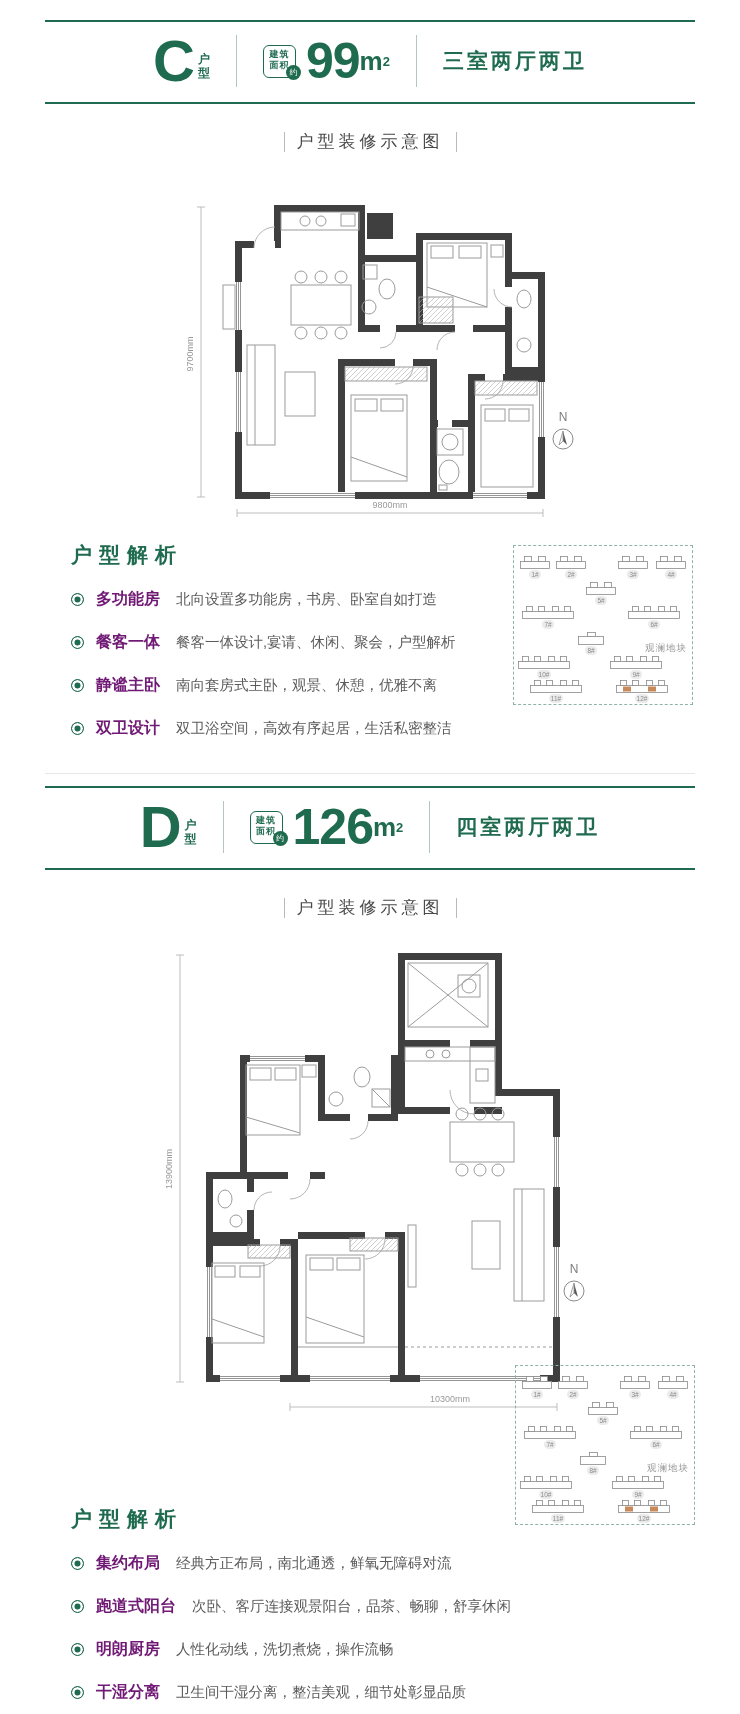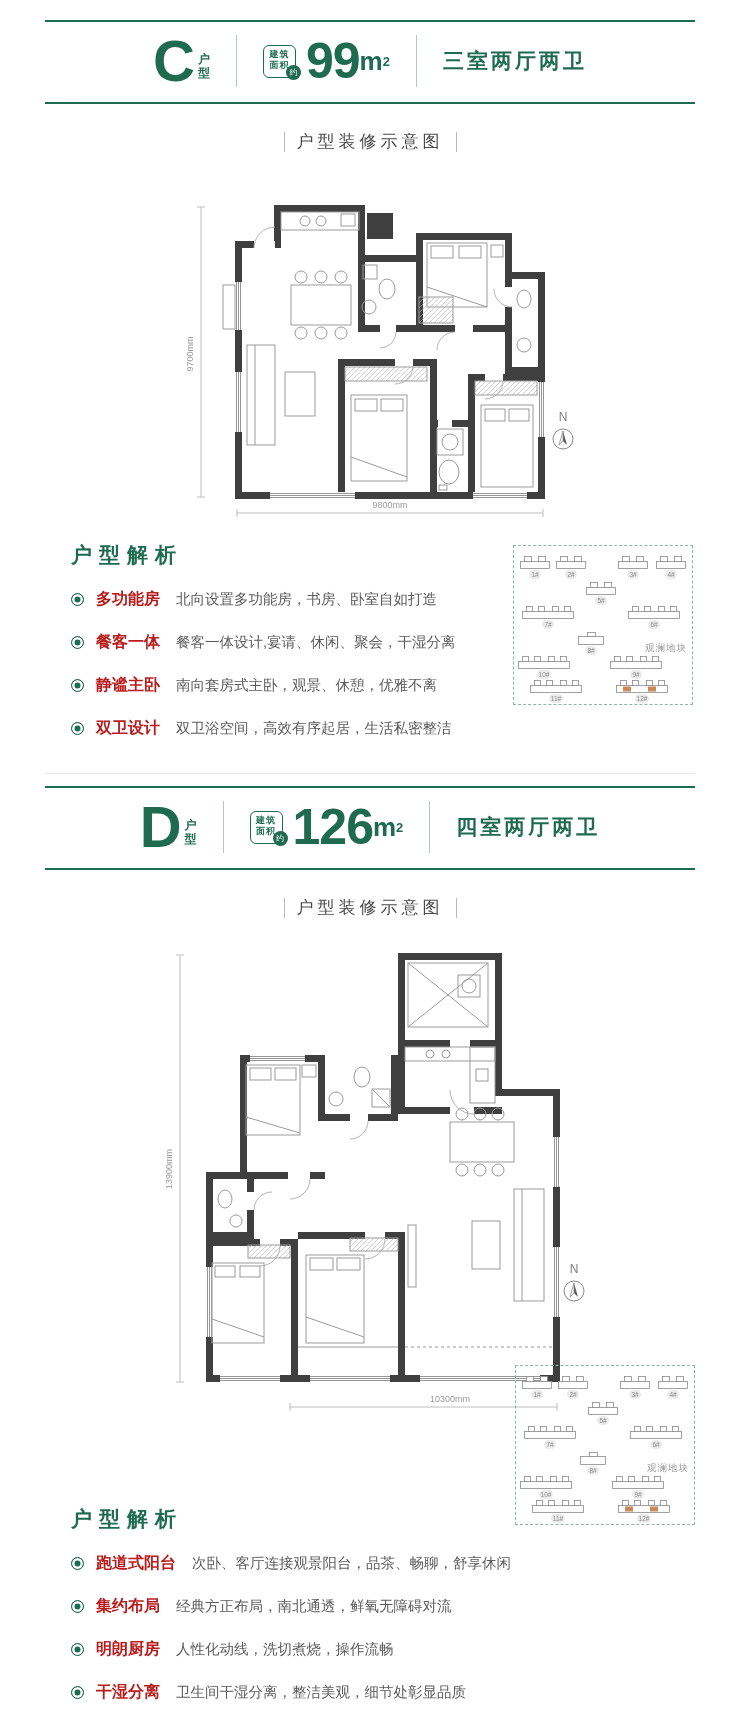--- a/index.html
+++ b/index.html
@@ -36,21 +36,21 @@
   
   .plan-wrap{display:flex;justify-content:center;}
   .plan-wrap.c{margin-top:14px;}
   .plan-wrap.d{margin-top:18px;}
   
   .analysis{position:relative;margin-top:16px;padding-left:26px;}
   .an-title{font-size:21px;font-weight:700;color:var(--green);letter-spacing:7px;}
   .an-items{margin-top:20px;}
   .an-row{display:flex;align-items:center;margin-bottom:22px;}
   .dot{width:13px;height:13px;border-radius:50%;border:1px solid var(--green);background:var(--green);box-shadow:inset 0 0 0 2.5px #fff;flex:0 0 13px;margin-right:12px;}
-  .an-term{font-size:16px;font-weight:700;color:#b91c1c;margin-right:16px;white-space:nowrap;}
+  .an-term{font-size:16px;font-weight:700;color:#701a75;margin-right:16px;white-space:nowrap;}
   .an-desc{font-size:14.5px;color:var(--gray);white-space:nowrap;}
   
   .siteplan{position:absolute;width:180px;height:160px;border:1px dashed #8fb4a4;}
   .siteplan.c{right:2px;top:4px;}
   .siteplan.d{right:0px;top:-140px;}
   .sp-canvas{position:relative;width:100%;height:100%;}
   .bld{position:absolute;display:flex;flex-direction:column;align-items:center;}
   .bld svg{display:block;}
   .bld-label{margin-top:1px;min-width:12px;padding:0 2px;height:9px;line-height:9px;border-radius:5px;background:#ebebeb;color:#8b8b8b;font-size:6.5px;text-align:center;}
   .sp-area-label{position:absolute;right:5px;top:96px;font-size:9.5px;color:#9a9a9a;letter-spacing:1px;}
@@ -250,21 +250,21 @@
     <div class="an-title">户型解析</div>
     <div class="an-items">
       <div class="an-row">
         <span class="dot"></span>
         <span class="an-term">多功能房</span>
         <span class="an-desc">北向设置多功能房，书房、卧室自如打造</span>
       </div>
       <div class="an-row">
         <span class="dot"></span>
         <span class="an-term">餐客一体</span>
-        <span class="an-desc">餐客一体设计,宴请、休闲、聚会，干湿分离</span>
+        <span class="an-desc">餐客一体设计,宴请、休闲、聚会，户型解析</span>
       </div>
       <div class="an-row">
         <span class="dot"></span>
         <span class="an-term">静谧主卧</span>
         <span class="an-desc">南向套房式主卧，观景、休憩，优雅不离</span>
       </div>
       <div class="an-row">
         <span class="dot"></span>
         <span class="an-term">双卫设计</span>
         <span class="an-desc">双卫浴空间，高效有序起居，生活私密整洁</span>
@@ -583,27 +583,27 @@
         <path d="M424,346 L420,360 L424,356 Z" fill="none" stroke="#8a8a8a" stroke-width="0.8"></path>
       </g>
     </svg>
   </div>
 
   <div class="analysis" style="margin-top:40px;">
     <div class="an-title">户型解析</div>
     <div class="an-items">
       <div class="an-row">
         <span class="dot"></span>
-        <span class="an-term">跑道式阳台</span>
-        <span class="an-desc">次卧、客厅连接观景阳台，品茶、畅聊，舒享休闲</span>
+        <span class="an-term">集约布局</span>
+        <span class="an-desc">经典方正布局，南北通透，鲜氧无障碍对流</span>
       </div>
       <div class="an-row">
         <span class="dot"></span>
-        <span class="an-term">集约布局</span>
-        <span class="an-desc">经典方正布局，南北通透，鲜氧无障碍对流</span>
+        <span class="an-term">跑道式阳台</span>
+        <span class="an-desc">次卧、客厅连接观景阳台，品茶、畅聊，舒享休闲</span>
       </div>
       <div class="an-row">
         <span class="dot"></span>
         <span class="an-term">明朗厨房</span>
         <span class="an-desc">人性化动线，洗切煮烧，操作流畅</span>
       </div>
       <div class="an-row">
         <span class="dot"></span>
         <span class="an-term">干湿分离</span>
         <span class="an-desc">卫生间干湿分离，整洁美观，细节处彰显品质</span>

